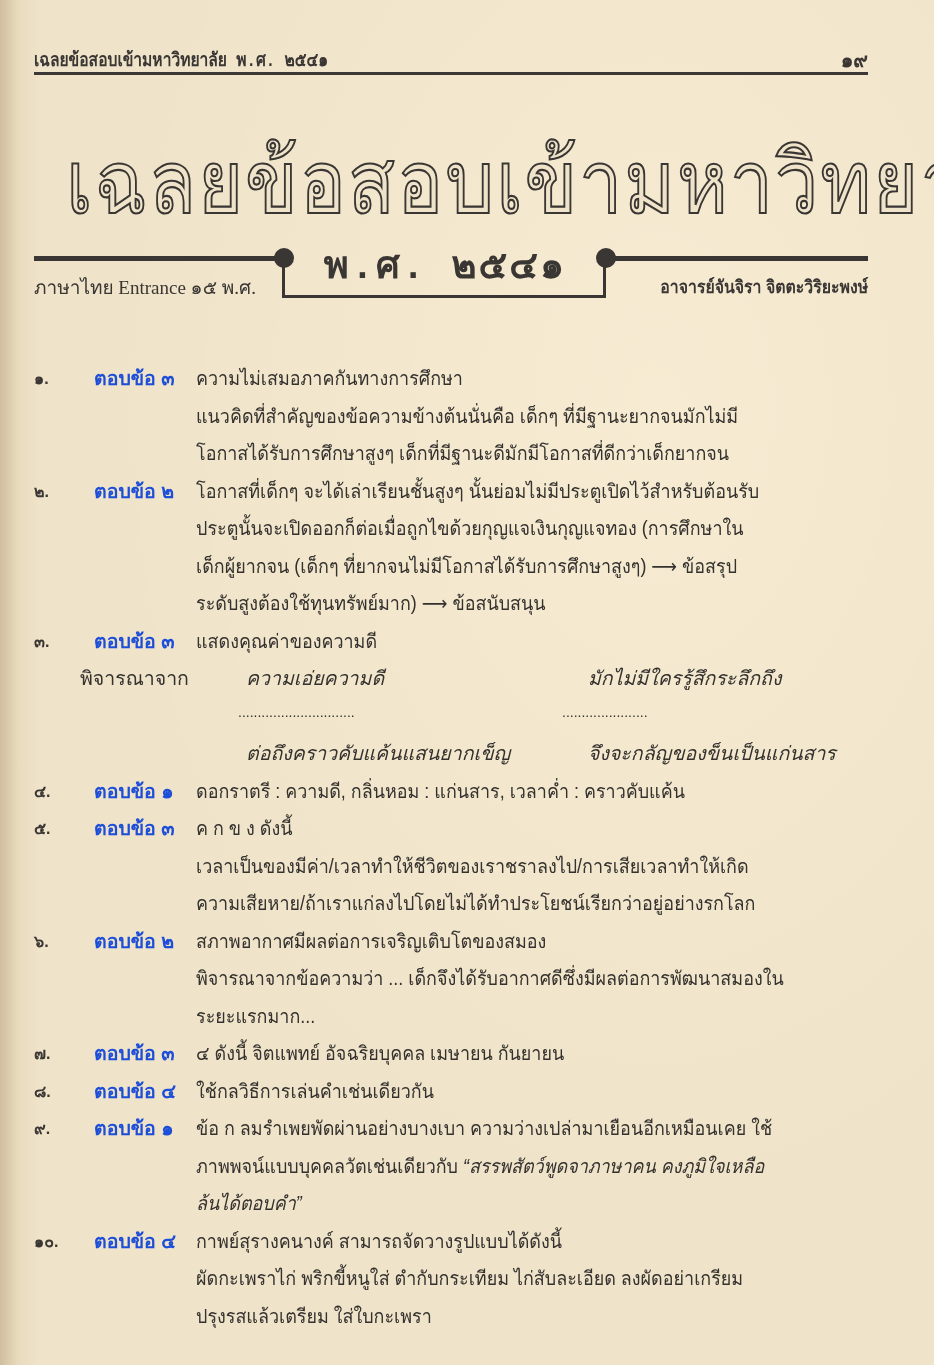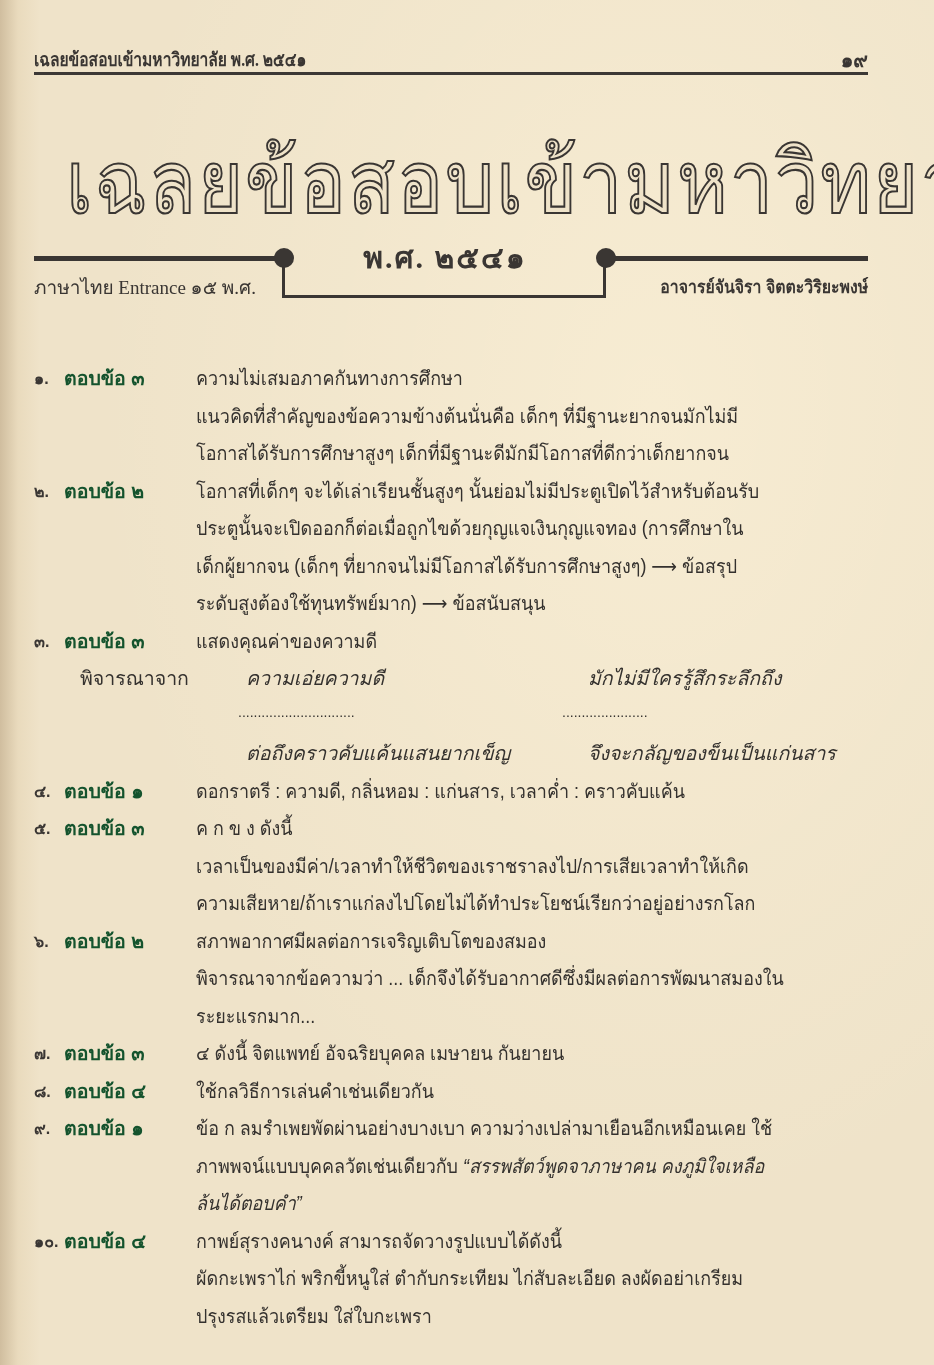--- a/index.html
+++ b/index.html
@@ -17,21 +17,21 @@
       font-family: "DejaVu Sans", "Liberation Sans", sans-serif;
       color: #2e2b28;
       position: relative;
     }
     .running-head {
       position: absolute;
       left: 34px;
       top: 44px;
       width: 834px;
       height: 26px;
-      font-family: Liberation Serif, serif;
+      font-family: Liberation Mono, monospace;
       font-size: 19px;
       font-weight: bold;
       color: #3a3633;
       letter-spacing: 0px;
     }
     .running-head .title { position: absolute; left: 0; top: 0; transform: scaleX(0.82); transform-origin: left; }
     .running-head .pageno { position: absolute; right: 0; top: 0; font-size: 20px; }
     .head-rule {
       position: absolute;
       left: 34px;
@@ -84,23 +84,23 @@
       border-right: 3px solid #3a3633;
       border-bottom: 3px solid #3a3633;
       box-sizing: border-box;
     }
     .banner-year {
       position: absolute;
       left: 300px;
       top: 234px;
       width: 290px;
       text-align: center;
-      font-family: Liberation Serif, serif;
-      font-weight: bold;
-      font-size: 30px;
+      font-family: Liberation Mono, monospace;
+      font-weight: bold;
+      font-size: 38px;
       color: #3a3633;
       letter-spacing: 2px;
     }
     .subhead-left {
       position: absolute;
       left: 34px;
       top: 272px;
       font-family: "Liberation Serif", "DejaVu Serif", serif;
       font-size: 19px;
       color: #3a3633;
@@ -133,23 +133,23 @@
     }
     .num {
       position: absolute;
       left: 0;
       font-size: 16px;
       font-weight: bold;
       color: #3a3633;
     }
     .lbl {
       position: absolute;
-      left: 30px;
-      font-weight: bold;
-      color: #14532d;
+      left: 60px;
+      font-weight: bold;
+      color: #1d4ed8;
     }
     .txt {
       position: absolute;
       left: 162px;
       transform: scaleX(0.92);
       transform-origin: left;
     }
     .it { font-style: italic; }
     .consider { position: absolute; left: 46px; }
     .col1 { position: absolute; left: 212px; font-style: italic; text-align: center; }

